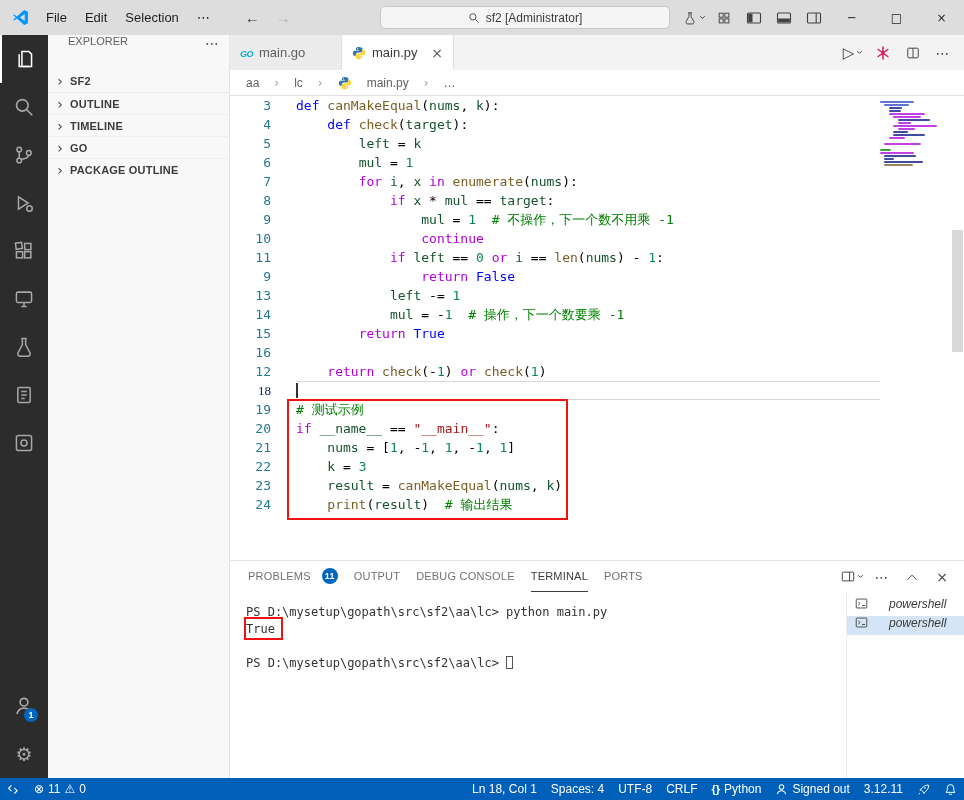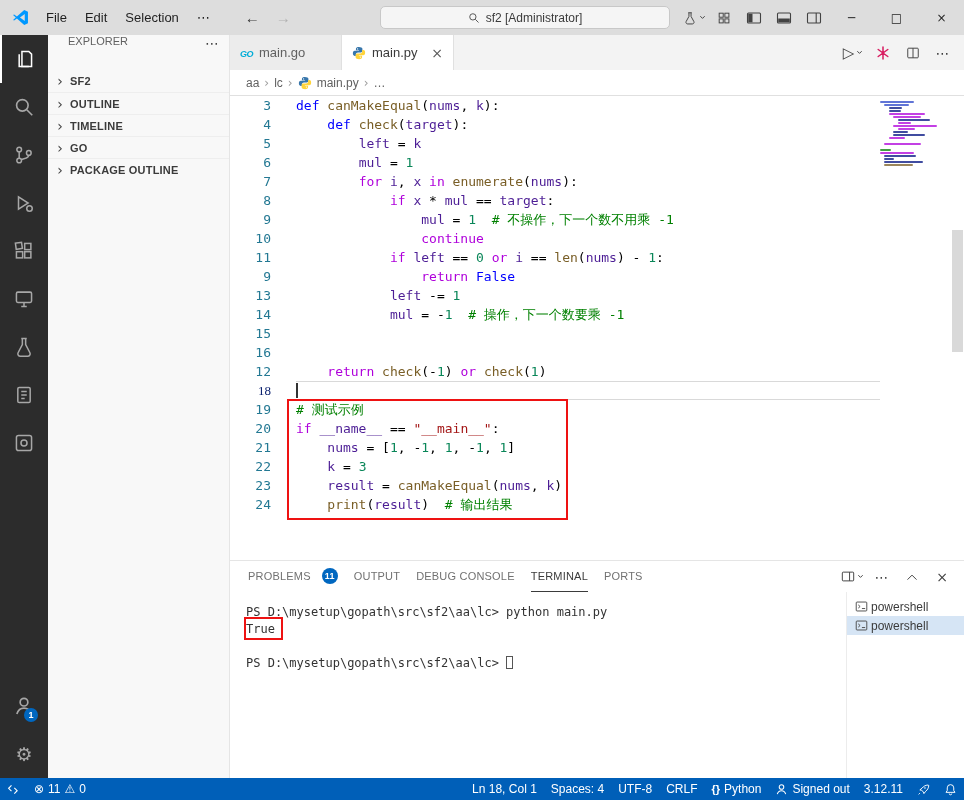--- a/index.html
+++ b/index.html
@@ -49,35 +49,35 @@
   .tab{display:flex;align-items:center;gap:6px;padding:0 10px;font-size:13px;color:#616161;
     background:#ececec;border-right:1px solid #e0e0e0;min-width:112px;cursor:pointer;}
   .tab.active{background:#ffffff;color:#3b3b3b;}
   .tab-close{margin-left:auto;font-size:14px;color:#5a5a5a;font-family:"DejaVu Sans",sans-serif;}
   .go-badge{color:#00acd7;font-weight:bold;font-style:italic;font-size:9px;letter-spacing:-.5px;}
   .tab-actions{margin-left:auto;display:flex;align-items:center;gap:4px;padding-right:8px;}
   .ta-icon{display:flex;align-items:center;justify-content:center;gap:2px;width:26px;height:26px;color:#3b3b3b;}
   .run-glyph{font-size:15px;font-family:"DejaVu Sans",sans-serif;}
   .dots-glyph{font-size:14px;font-family:"DejaVu Sans",sans-serif;letter-spacing:1px;}
 
-  .breadcrumb{height:26px;display:flex;align-items:center;gap:5px;padding-left:16px;
+  .breadcrumb{height:26px;display:flex;align-items:center;gap:15px;padding-left:16px;
     font-size:12px;color:#616161;background:#fff;border-bottom:1px solid #e0e0e0;}
   .bc-sep{color:#9d9d9d;font-family:"DejaVu Sans",sans-serif;}
 
   .code-area{flex:1;display:flex;position:relative;overflow:hidden;background:#fff;}
   .lines{flex:1;min-width:0;}
   .code-row{display:flex;height:19px;}
   .ln{width:66px;padding-right:25px;text-align:right;color:#237893;
     font:13px/19px "DejaVu Sans Mono","Liberation Mono",monospace;flex:none;cursor:pointer;}
   .code-row.current .ln{color:#0b216f;font-family:Liberation Serif, serif;}
   .lc{flex:1;position:relative;white-space:pre;font:13px/19px "DejaVu Sans Mono","Liberation Mono",monospace;color:#000;}
   .code-row.current .lc{border-top:1px solid #d9d9d9;border-bottom:1px solid #d9d9d9;line-height:17px;}
   .caret{position:absolute;left:0;top:1px;width:1.5px;height:15px;background:#333;}
   .tk-kw{color:#0000ff;} .tk-ctrl{color:#af00db;} .tk-fn{color:#795e26;}
-  .tk-var{color:#4c1d95;margin-top:12px;} .tk-num{color:#098658;} .tk-str{color:#a31515;}
+  .tk-var{color:#14532d;margin-top:12px;} .tk-num{color:#098658;} .tk-str{color:#a31515;}
   .tk-cmt{color:#008000;} .tk-pl{color:#000000;}
   .minimap{width:70px;flex:none;padding-top:4px;}
   .mm-bar{height:2px;margin-top:1px;border-radius:1px;opacity:.75;}
   .scrollzone{width:14px;flex:none;position:relative;}
   .scroll-thumb{position:absolute;top:134px;left:2px;width:11px;height:122px;background:#c9c9c9;opacity:.7;}
 
   
   .panel{height:218px;border-top:1px solid #e5e5e5;display:flex;flex-direction:column;background:#fff;}
   .panel-header{height:31px;display:flex;align-items:center;padding:0 10px 0 18px;flex:none;}
   .ptab{margin-right:16px;font-size:11px;color:#717171;height:31px;display:flex;align-items:center;gap:11px;
@@ -85,21 +85,21 @@
   .ptab.active{color:#3b3b3b;border-bottom-color:#3b3b3b;justify-content:flex-end;}
   .pbadge{background:#0067c0;color:#fff;border-radius:50%;min-width:16px;height:16px;font-size:9px;
     display:flex;align-items:center;justify-content:center;font-weight:bold;}
   .panel-actions{margin-left:auto;display:flex;align-items:center;gap:6px;color:#424242;}
   .pa-icon{display:flex;align-items:center;justify-content:center;gap:2px;min-width:24px;height:24px;}
   .panel-body{flex:1;display:flex;min-height:0;}
   .terminal{flex:1;padding:12px 0 0 16px;font:12px/17px "DejaVu Sans Mono","Liberation Mono",monospace;color:#333;}
   .term-line{white-space:pre;}
   .term-cursor{display:inline-block;width:7px;height:13px;border:1px solid #555;vertical-align:-2px;}
   .terminal-list{width:118px;border-left:1px solid #ececec;padding-top:5px;flex:none;}
-  .tl-row{height:19px;display:flex;align-items:center;gap:3px;padding-left:8px;font-size:12px;color:#3b3b3b;cursor:pointer;}
+  .tl-row{height:19px;display:flex;align-items:flex-start;gap:21px;padding-left:8px;font-size:12px;color:#3b3b3b;cursor:pointer;font-style:italic;}
   .tl-row.selected{background:#d6e5f5;}
 
   
   .statusbar{position:absolute;bottom:0;left:0;right:0;height:22px;background:#005fb8;color:#fff;
     display:flex;align-items:center;font-size:12px;z-index:5;}
   .sb-left{display:flex;align-items:center;height:100%;}
   .sb-item{display:flex;align-items:center;gap:4px;padding:0 7px;height:100%;cursor:pointer;}
   .sb-right{margin-left:auto;display:flex;align-items:center;height:100%;}
   .sb-glyph{font-family:"DejaVu Sans",sans-serif;font-size:12px;}
   .sb-braces{font-size:11px;font-weight:bold;}
@@ -389,20 +389,21 @@
             <div class="code-row">
               <span class="ln">13</span>
               <span class="lc"><span class="tk-pl">            </span><span class="tk-var">left</span><span class="tk-pl"> -= </span><span class="tk-num">1</span></span>
             </div>
             <div class="code-row">
               <span class="ln">14</span>
               <span class="lc"><span class="tk-pl">            </span><span class="tk-var">mul</span><span class="tk-pl"> = -</span><span class="tk-num">1</span><span class="tk-pl">  </span><span class="tk-cmt"># 操作，下一个数要乘 -1</span></span>
             </div>
             <div class="code-row">
               <span class="ln">15</span>
+              <span class="lc"><span class="tk-pl">        </span><span class="tk-ctrl">return</span><span class="tk-pl"> </span><span class="tk-kw">True</span></span>
             </div>
             <div class="code-row">
               <span class="ln">16</span>
               <span class="lc"></span>
             </div>
             <div class="code-row">
               <span class="ln">12</span>
               <span class="lc"><span class="tk-pl">    </span><span class="tk-ctrl">return</span><span class="tk-pl"> </span><span class="tk-fn">check</span><span class="tk-pl">(-</span><span class="tk-num">1</span><span class="tk-pl">) </span><span class="tk-ctrl">or</span><span class="tk-pl"> </span><span class="tk-fn">check</span><span class="tk-pl">(</span><span class="tk-num">1</span><span class="tk-pl">)</span></span>
             </div>
             <div class="code-row current">

